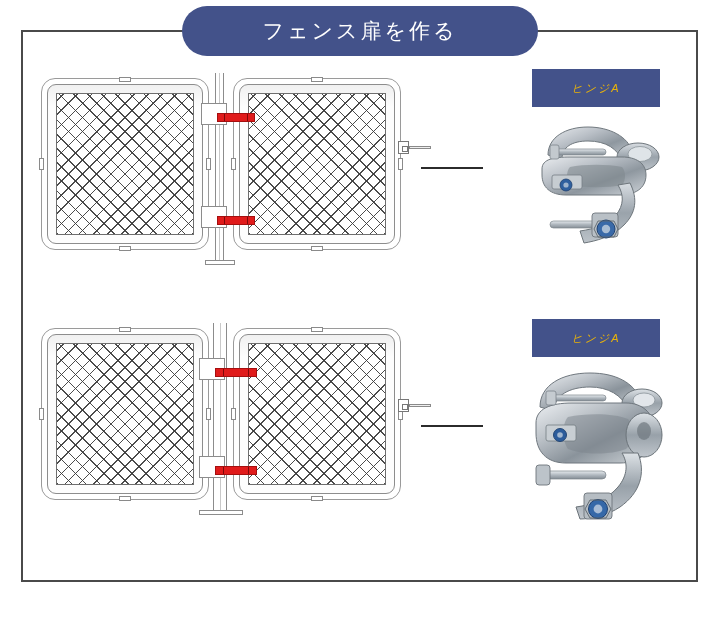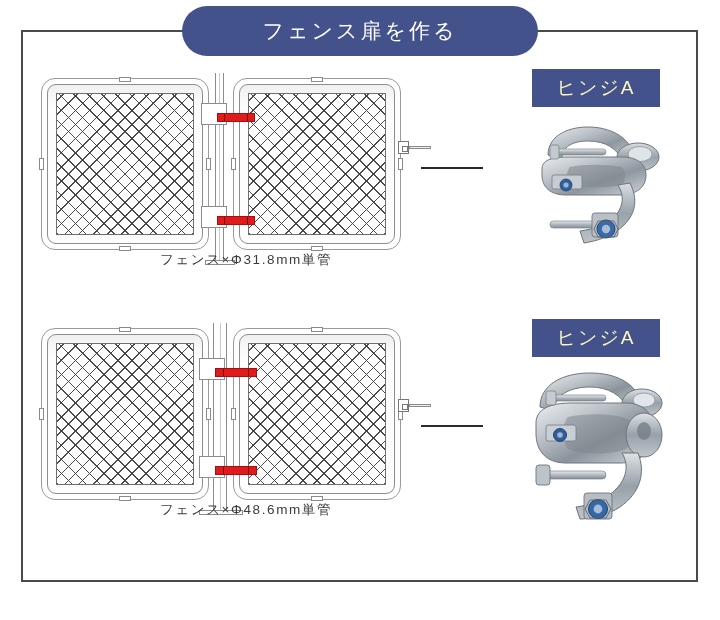--- a/index.html
+++ b/index.html
@@ -258,24 +258,25 @@
     left: 26px;
     top: 0px;
     width: 128px;
     height: 38px;
     background: #43528a;
     display: flex;
     align-items: center;
     justify-content: center;
   }
   .hinge-badge-text {
-    color: #fef9c3;
-    font-size: 19px;
+    color: #eab308;
+    font-size: 11px;
     letter-spacing: 2px;
     white-space: nowrap;
+    font-style: italic;
   }
   .hinge-photo {
     position: absolute;
     left: 8px;
     top: 48px;
     width: 166px;
     height: 160px;
   }
   .hinge-photo svg { display: block; }
 </style>
@@ -325,21 +326,20 @@
         <div class="plate"></div>
         <div class="bar"></div>
       </div>
 
       <div class="latch latch-a">
         <div class="box"></div>
         <div class="rod"></div>
       </div>
     </div>
 
-    <div class="caption">フェンス×Φ31.8mm単管</div>
 
     <div class="connector connector-a"></div>
 
     <div class="hinge-block">
       <div class="hinge-badge">
         <span class="hinge-badge-text">ヒンジA</span>
       </div>
 
       <div class="hinge-photo">
         <svg width="166" height="160" viewBox="0 0 166 160">
@@ -430,21 +430,20 @@
         <div class="plate"></div>
         <div class="bar"></div>
       </div>
 
       <div class="latch latch-b">
         <div class="box"></div>
         <div class="rod"></div>
       </div>
     </div>
 
-    <div class="caption">フェンス×Φ48.6mm単管</div>
 
     <div class="connector connector-b"></div>
 
     <div class="hinge-block">
       <div class="hinge-badge">
         <span class="hinge-badge-text">ヒンジA</span>
       </div>
 
       <div class="hinge-photo">
         <svg width="166" height="160" viewBox="0 0 166 160">

